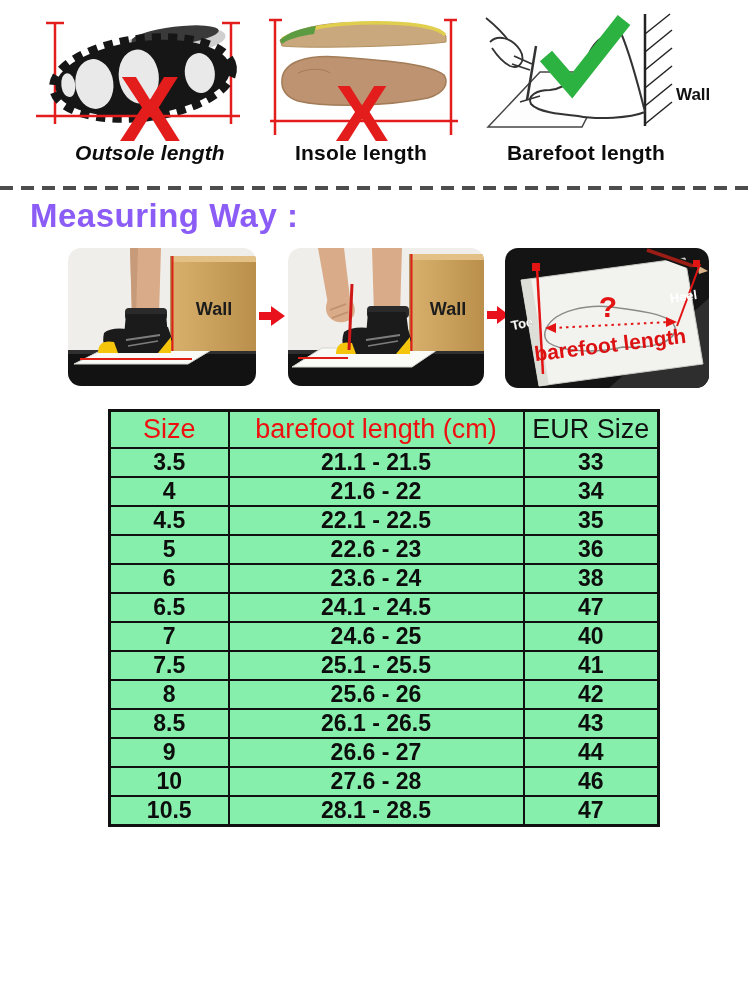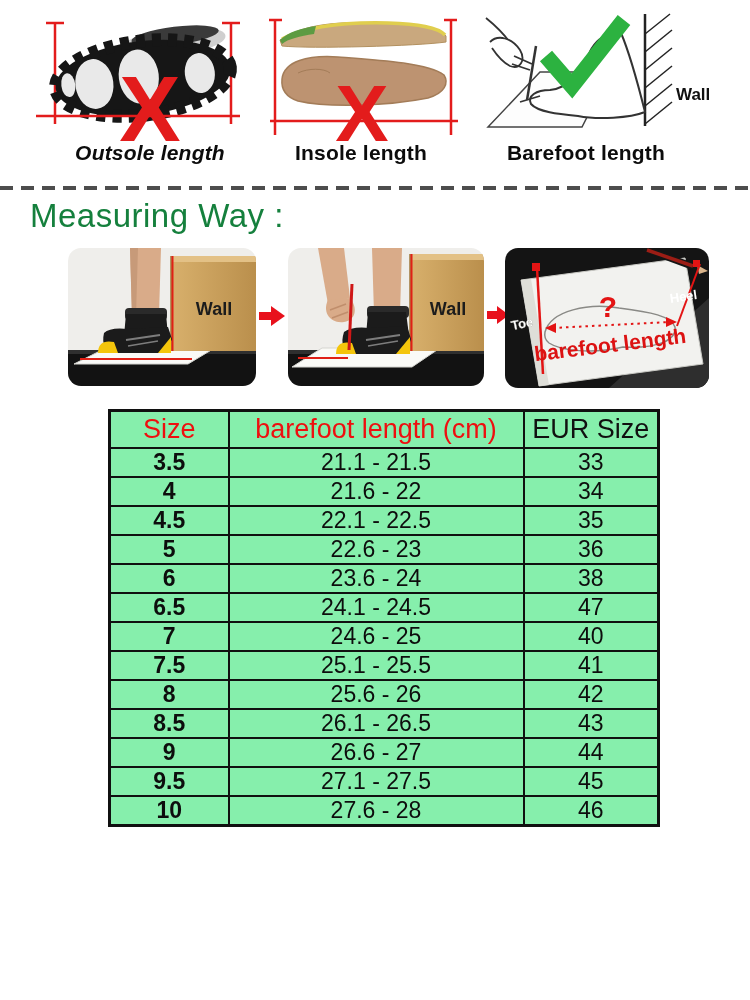--- a/index.html
+++ b/index.html
@@ -17,37 +17,37 @@
   }
 
   
   #divider {
     position:absolute; left:0; top:186px; width:750px; height:4px;
     background:repeating-linear-gradient(90deg,#4d4d4d 0 13px, transparent 13px 21px);
   }
 
   
   #measuring-heading {
-    position:absolute; left:30px; top:197px; font-size:33px; font-weight:normal;
-    color:#15803d; letter-spacing:0.5px;
+    position:absolute; left:30px; top:197px; font-size:33px; font-weight:bold;
+    color:#8b5cf6; letter-spacing:0.5px;
   }
 
   .photo { position:absolute; top:248px; border-radius:13px; overflow:hidden; }
   .photo svg { display:block; }
   .step-arrow { position:absolute; top:306px; }
 
   
   #size-table {
     position:absolute; left:108px; top:409px; width:549px;
     border-collapse:collapse; table-layout:fixed; border:3px solid #101010;
     background:#86efac;
   }
   #size-table th, #size-table td {
     border:2px solid #101010; text-align:center; vertical-align:middle; padding:0;
-    overflow:hidden; white-space:nowrap;
+    overflow:hidden; white-space:nowrap;font-weight:bold;
   }
   #size-table thead th { height:37px; font-size:27px; font-weight:400; color:#101010; }
   #size-table thead th.red { color:#ee0f0f; }
   #size-table td { height:15px; font-size:23px; color:#0d0d0d; }
   #size-table td.c-size { font-weight:bold; }
 
   svg text { font-family:"Liberation Sans", sans-serif; }
 </style>
 </head>
 <body>
@@ -298,25 +298,25 @@
           <td class="c-size">8.5</td>
           <td class="c-len">26.1 - 26.5</td>
           <td class="c-eur">43</td>
         </tr>
         <tr>
           <td class="c-size">9</td>
           <td class="c-len">26.6 - 27</td>
           <td class="c-eur">44</td>
         </tr>
         <tr>
-          <td class="c-size">9.5</td>
-          <td class="c-len">27.1 - 27.5</td>
-          <td class="c-eur">45</td>
-        </tr>
-        <tr>
           <td class="c-size">10</td>
           <td class="c-len">27.6 - 28</td>
           <td class="c-eur">46</td>
         </tr>
+        <tr>
+          <td class="c-size">10.5</td>
+          <td class="c-len">28.1 - 28.5</td>
+          <td class="c-eur">47</td>
+        </tr>
       </tbody>
   </table>
 
 </div>
 
 </body></html>

